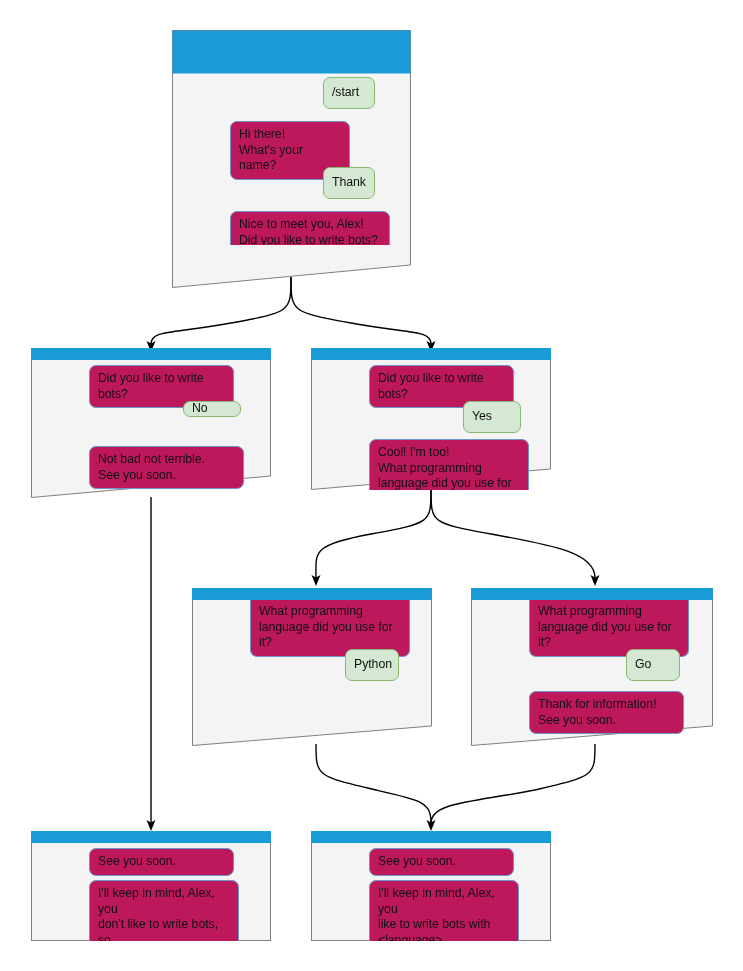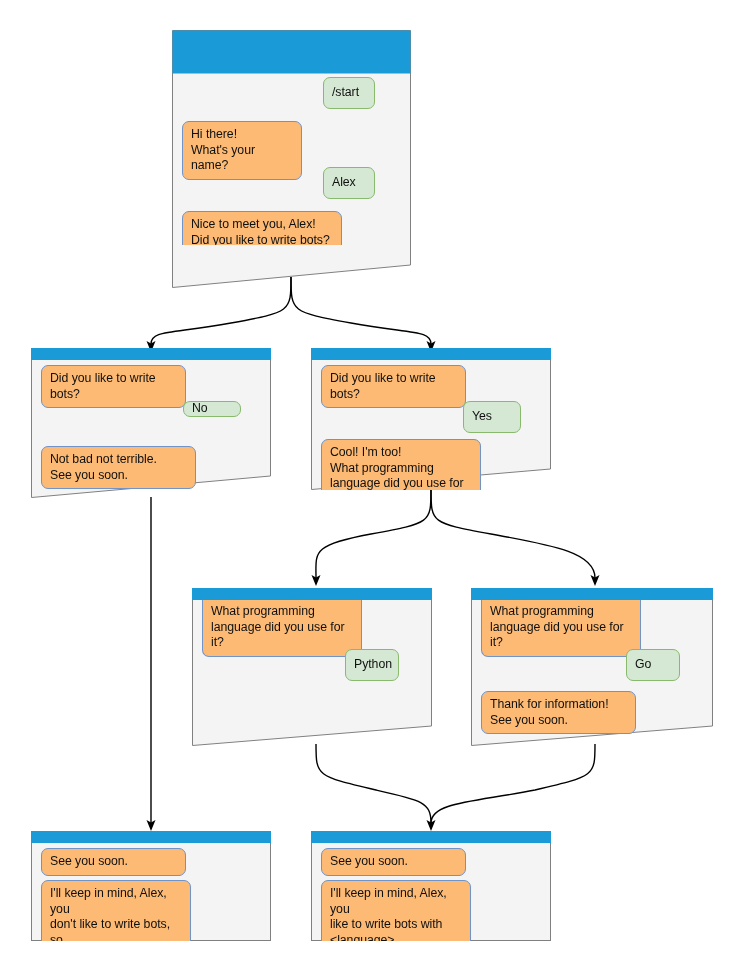--- a/index.html
+++ b/index.html
@@ -90,37 +90,38 @@
     margin-left: 12px;
     letter-spacing: 0.1px;
     white-space: nowrap;
   }
 
   .card-body {
     position: relative;
     box-sizing: border-box;
     padding: 16px 10px 0 10px;
     overflow: hidden;
+    margin-left: 48px;
   }
 
   
   .bubble {
     position: absolute;
     box-sizing: border-box;
     border-radius: 7px;
     border: 1px solid;
     font-size: 12.3px;
     line-height: 15.5px;
     color: #101010;
     padding: 5px 9px 5px 8px;
     white-space: pre-line;
     letter-spacing: -0.05px;
   }
   .bubble.bot {
-    background: #fdba74;
+    background: #be185d;
     border-color: #7094c7;
     left: 10px;
   }
   .bubble.user {
     background: #d5e8d4;
     border-color: #88b96d;
     text-align: left;
   }
   .bubble.clip-top {
     border-top-left-radius: 0;
@@ -182,21 +183,21 @@
   <div class="card" style="left:172px; top:30px; width:239px; height:258px;">
     <svg class="card-shape" width="239" height="258" viewBox="0 0 239 258">
       <path d="M 0.5 0.5 L 238.5 0.5 L 238.5 235 L 0.5 257.5 Z" fill="#f4f4f4" stroke="#808080" stroke-width="1"></path>
       <rect x="0.5" y="0.5" width="238" height="43" fill="#1a9ad7" stroke="none"></rect>
     </svg>
     <div class="card-inner">
       <div class="card-body" style="height:215px;">
         <div class="bubble user" style="left:auto; right:36px; top:47px; width:52px; height:32px; display:flex; align-items:center;">/start</div>
         <div class="bubble bot" style="left:10px; top:91px; width:120px;">Hi there!
 What's your name?</div>
-        <div class="bubble user" style="left:auto; right:36px; top:137px; width:52px; height:32px; display:flex; align-items:center;">Alex</div>
+        <div class="bubble user" style="left:auto; right:36px; top:137px; width:52px; height:32px; display:flex; align-items:center;">Thank</div>
         <div class="bubble bot" style="left:10px; top:181px; width:160px;">Nice to meet you, Alex!
 Did you like to write bots?</div>
       </div>
     </div>
   </div>
 
   <div class="card" style="left:31px; top:348px; width:240px; height:150px;">
     <svg class="card-shape" width="240" height="150" viewBox="0 0 240 150">
       <path d="M 0.5 0.5 L 239.5 0.5 L 239.5 128 L 0.5 149.5 Z" fill="#f4f4f4" stroke="#808080" stroke-width="1"></path>
       <rect x="0.5" y="0.5" width="239" height="11" fill="#1a9ad7" stroke="none"></rect>

